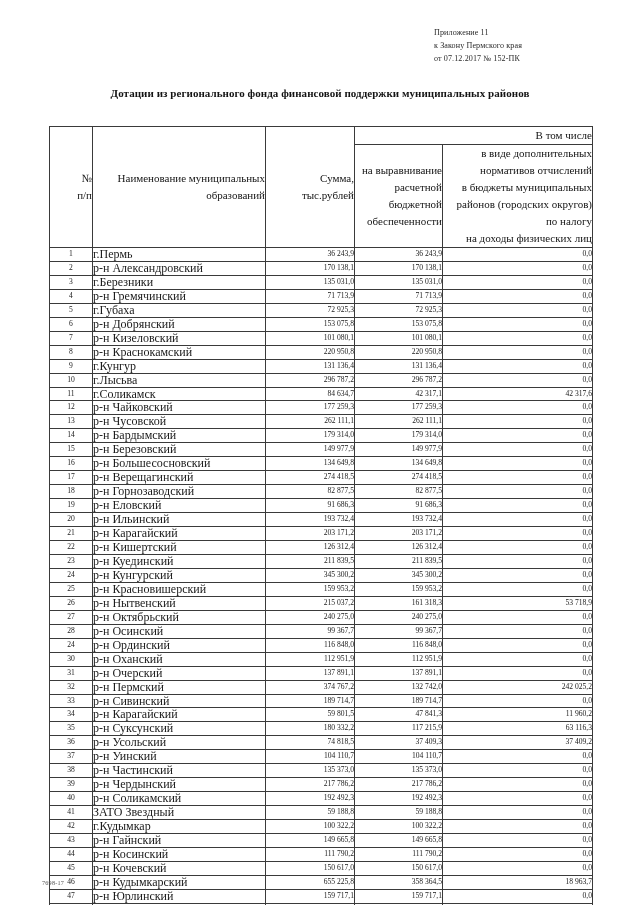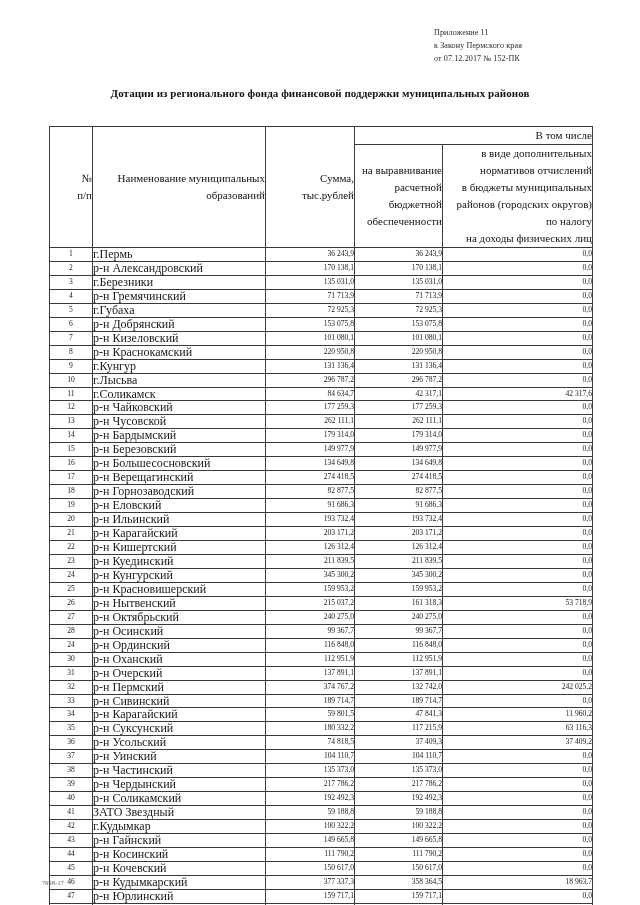--- a/index.html
+++ b/index.html
@@ -491,21 +491,21 @@
           <tr>
             <td class="num">45</td>
             <td class="name">р-н Кочевский</td>
             <td class="val">150 617,0</td>
             <td class="val">150 617,0</td>
             <td class="val">0,0</td>
           </tr>
           <tr>
             <td class="num">46</td>
             <td class="name">р-н Кудымкарский</td>
-            <td class="val">377 337,3</td>
+            <td class="val">655 225,8</td>
             <td class="val">358 364,5</td>
             <td class="val">18 963,7</td>
           </tr>
           <tr>
             <td class="num">47</td>
             <td class="name">р-н Юрлинский</td>
             <td class="val">159 717,1</td>
             <td class="val">159 717,1</td>
             <td class="val">0,0</td>
           </tr>

